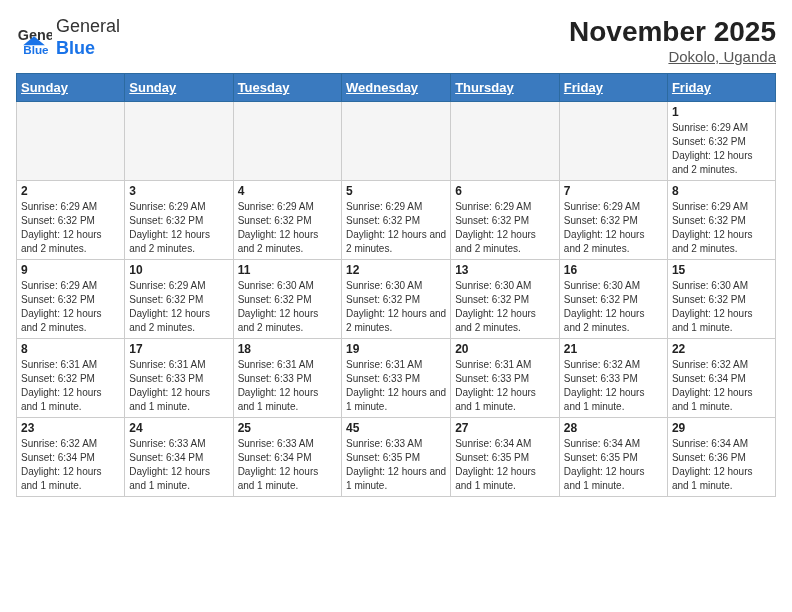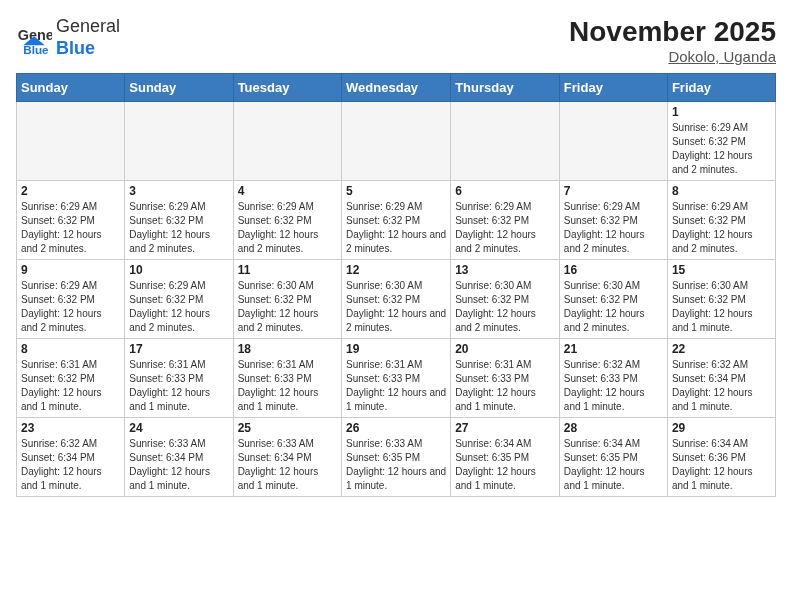--- a/index.html
+++ b/index.html
@@ -44,20 +44,21 @@
       border: 1px solid #bbb;
     }
     .calendar th {
       background: #3a7abf;
       color: #fff;
       font-size: 13px;
       font-weight: bold;
       padding: 6px 4px;
       border: 1px solid #2c6aa0;
       text-align: left;
+      text-decoration: underline;
     }
     .calendar td {
       border: 1px solid #ccc;
       vertical-align: top;
       padding: 3px 4px;
       width: 110px;
       min-height: 80px;
       font-size: 10.5px;
       color: #222;
       background: #fff;
@@ -270,21 +271,21 @@
 Sunset: 6:34 PM
 Daylight: 12 hours and 1 minute.</div>
         </td>
         <td>
           <span class="day-number">25</span>
           <div class="day-info" style="white-space: pre-line;">Sunrise: 6:33 AM
 Sunset: 6:34 PM
 Daylight: 12 hours and 1 minute.</div>
         </td>
         <td>
-          <span class="day-number">26</span>
+          <span class="day-number">45</span>
           <div class="day-info" style="white-space: pre-line;">Sunrise: 6:33 AM
 Sunset: 6:35 PM
 Daylight: 12 hours and 1 minute.</div>
         </td>
         <td>
           <span class="day-number">27</span>
           <div class="day-info" style="white-space: pre-line;">Sunrise: 6:34 AM
 Sunset: 6:35 PM
 Daylight: 12 hours and 1 minute.</div>
         </td>

